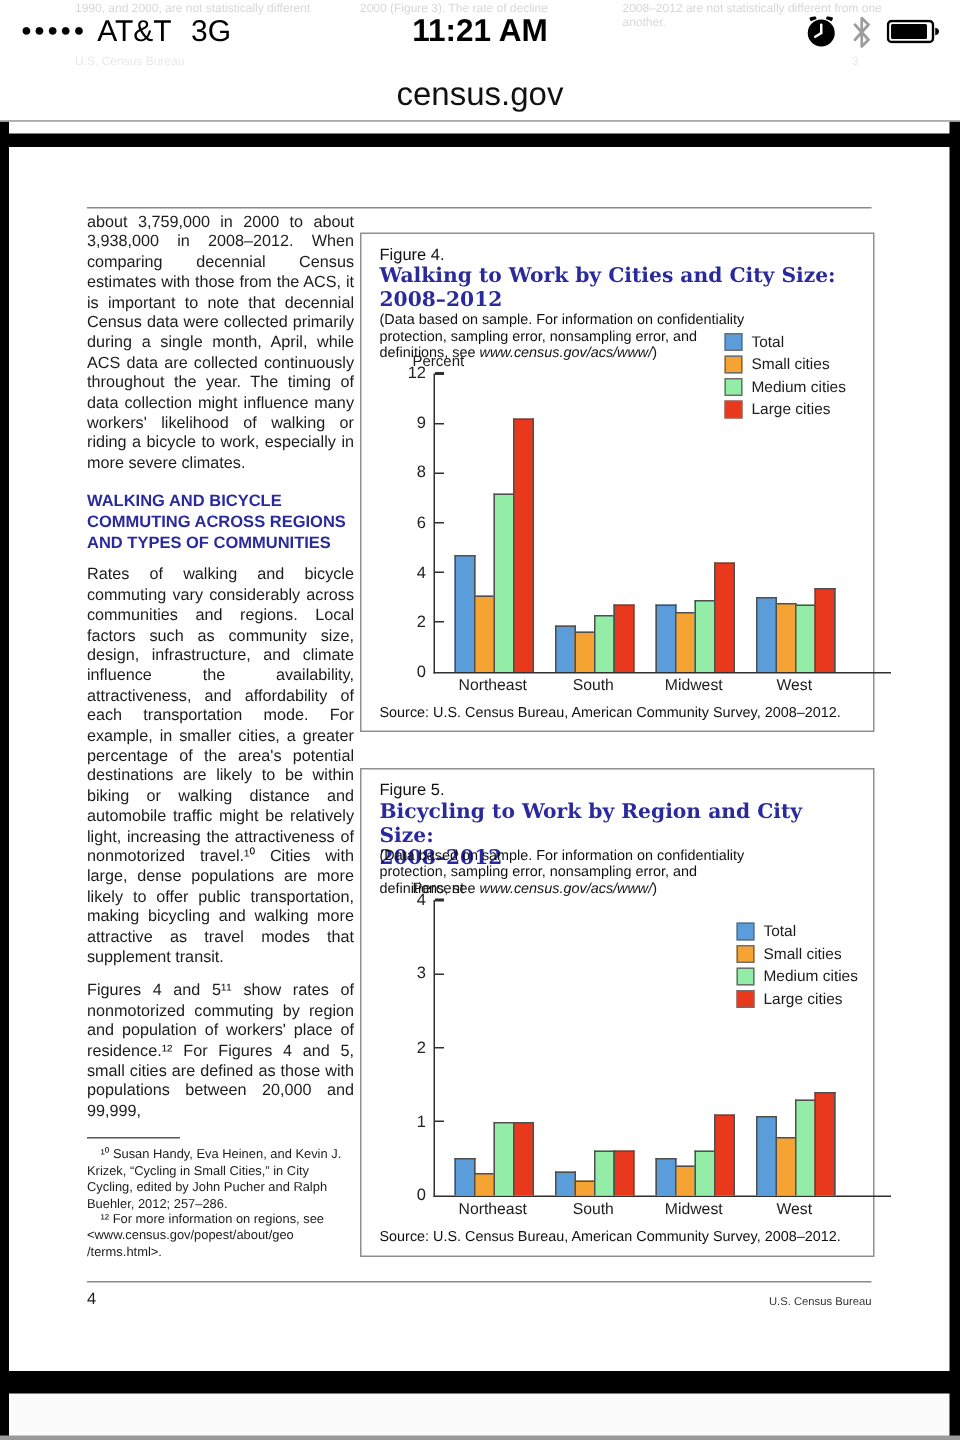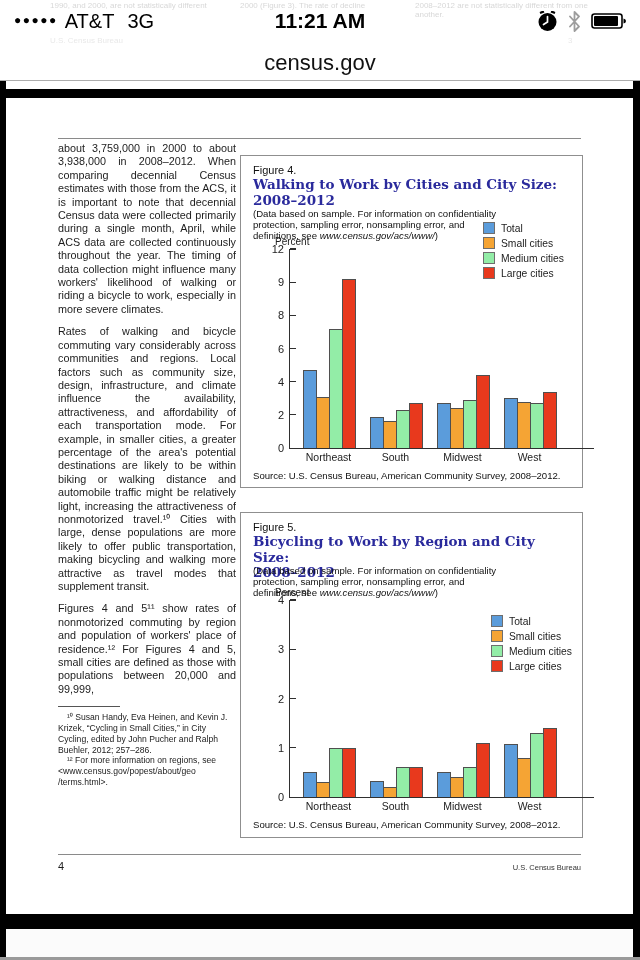--- a/index.html
+++ b/index.html
@@ -149,20 +149,21 @@
   </div>
 </div>
 
 <div class="prev-page-strip"></div>
 
 <div class="page">
   <div class="page-rule"></div>
 
   <div class="text-col">
     <p>about 3,759,000 in 2000 to about 3,938,000 in 2008–2012. When comparing decennial Census estimates with those from the ACS, it is important to note that decennial Census data were collected primarily during a single month, April, while ACS data are collected continuously throughout the year. The timing of data collection might influence many workers' likelihood of walking or riding a bicycle to work, especially in more severe climates.</p>
+    <div class="section-heading">WALKING AND BICYCLE COMMUTING ACROSS REGIONS AND TYPES OF COMMUNITIES</div>
     <p>Rates of walking and bicycle commuting vary considerably across communities and regions. Local factors such as community size, design, infrastructure, and climate influence the availability, attractiveness, and affordability of each transportation mode. For example, in smaller cities, a greater percentage of the area's potential destinations are likely to be within biking or walking distance and automobile traffic might be relatively light, increasing the attractiveness of nonmotorized travel.¹⁰ Cities with large, dense populations are more likely to offer public transportation, making bicycling and walking more attractive as travel modes that supplement transit.</p>
     <p>Figures 4 and 5¹¹ show rates of nonmotorized commuting by region and population of workers' place of residence.¹² For Figures 4 and 5, small cities are defined as those with populations between 20,000 and 99,999,</p>
     <div class="footnotes">
       <div class="footnote-rule"></div>
       <p>¹⁰ Susan Handy, Eva Heinen, and Kevin J. Krizek, “Cycling in Small Cities,” in City Cycling, edited by John Pucher and Ralph Buehler, 2012; 257–286.</p>
       <p>¹² For more information on regions, see &lt;www.census.gov/popest/about/geo /terms.html&gt;.</p>
     </div>
   </div>
 
   <div class="figure-box fig4">

